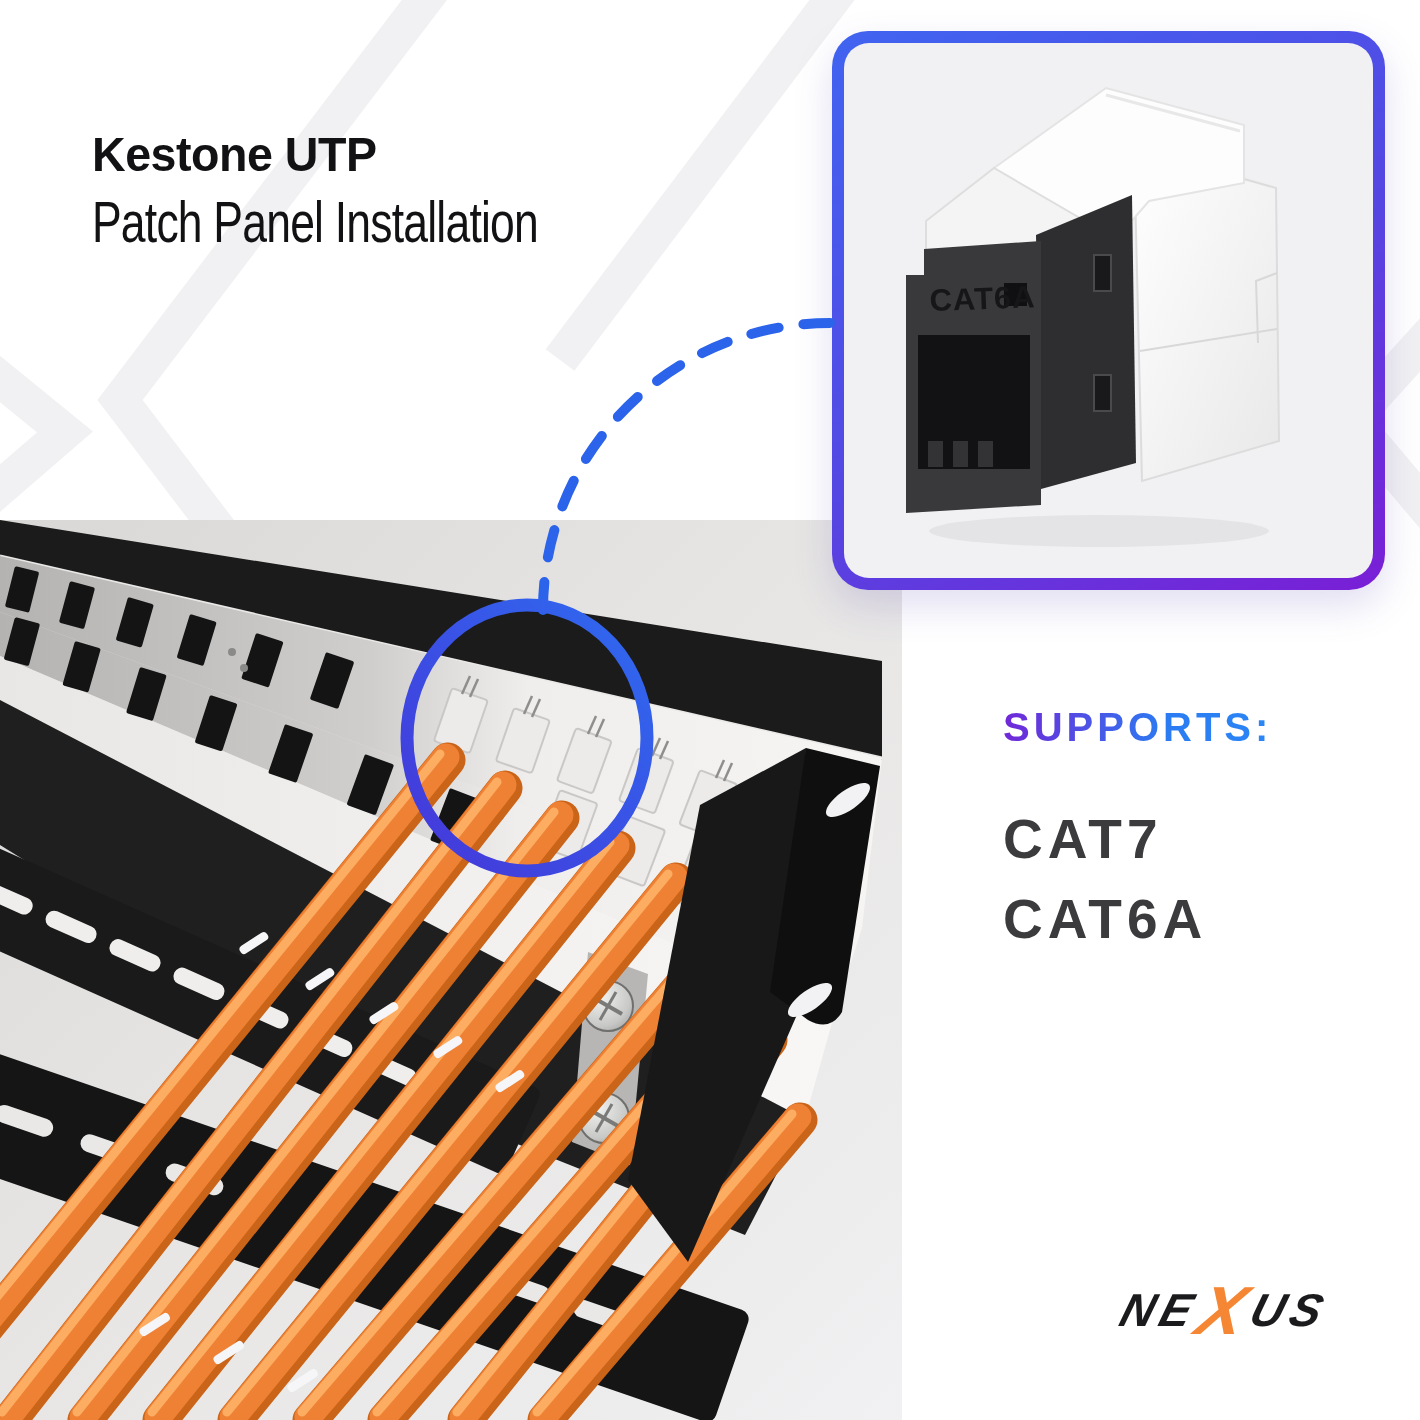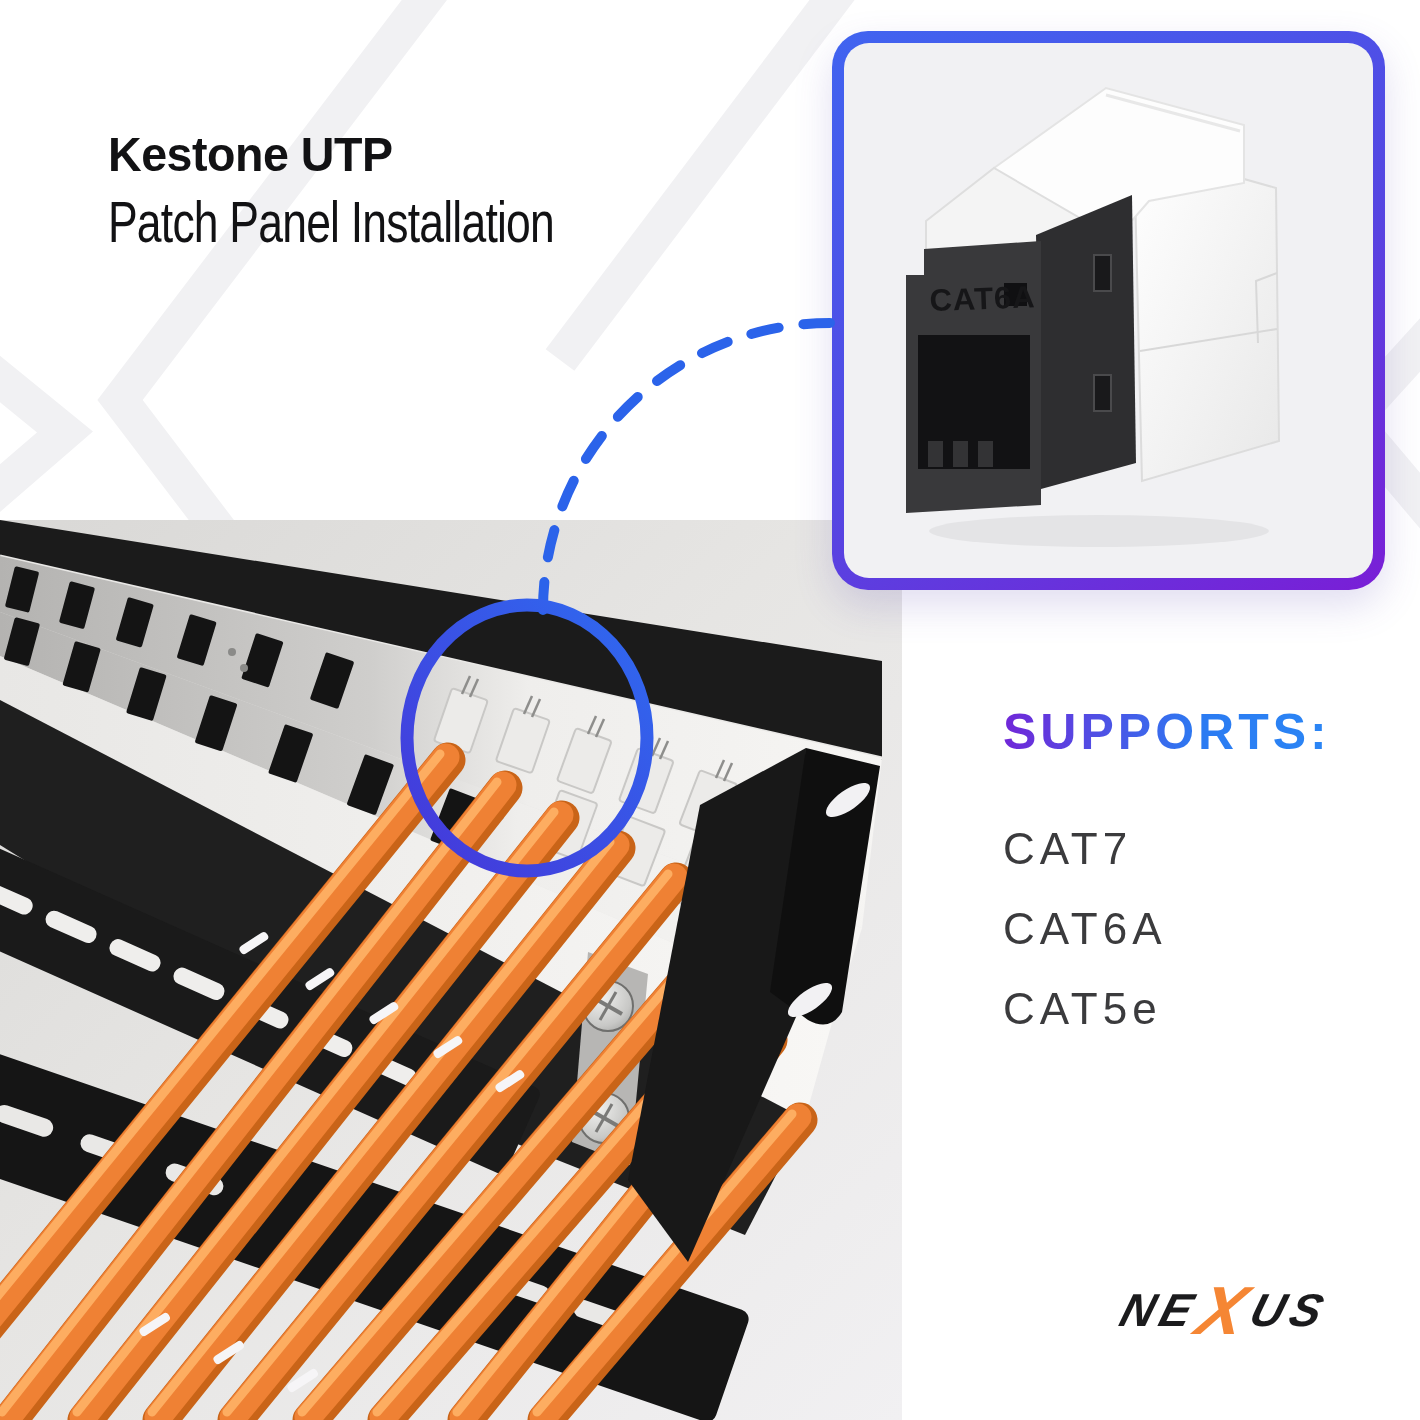--- a/index.html
+++ b/index.html
@@ -5,21 +5,21 @@
   html,body{margin:0;padding:0;}
   body{
     width:1420px;height:1420px;position:relative;overflow:hidden;
     background:#ffffff;
     font-family:"Liberation Sans", sans-serif;
   }
   .layer{position:absolute;}
   
   #watermark{left:0;top:0;z-index:1;pointer-events:none;}
   
-  .title-block{left:108px;top:128px;z-index:3;color:var(--text_dark);}
+  .title-block{left:92px;top:128px;z-index:3;color:var(--text_dark);}
   .title-line1{
     font-size:49px;font-weight:700;letter-spacing:-.5px;line-height:1.1;
     transform:scaleX(.95);transform-origin:left top;white-space:nowrap;
   }
   .title-line2{
     font-size:57px;font-weight:400;letter-spacing:-1px;line-height:1.15;margin-top:8px;
     transform:scaleX(.78);transform-origin:left top;white-space:nowrap;
   }
   
   #photo{left:0;top:520px;z-index:2;}
@@ -32,27 +32,27 @@
   }
   .callout-inner{
     position:absolute;left:12px;top:12px;right:12px;bottom:12px;
     background:#f1f1f3;border-radius:25px;overflow:hidden;
   }
   
   #annotation{left:0;top:0;z-index:5;pointer-events:none;}
   
   .supports-block{left:1003px;top:707px;z-index:3;}
   .supports-heading{
-    font-size:50px;font-weight:700;letter-spacing:4px;line-height:1;white-space:nowrap;
+    font-size:40px;font-weight:700;letter-spacing:4px;line-height:1;white-space:nowrap;
     background:linear-gradient(90deg,var(--supports_from) 0%,var(--supports_to) 60%,#2b86f5 100%);
     -webkit-background-clip:text;background-clip:text;color:transparent;
   }
   .supports-list{margin-top:52px;}
   .supports-item{
-    font-size:44px;font-weight:400;letter-spacing:5px;line-height:80px;
+    font-size:55px;font-weight:700;letter-spacing:5px;line-height:80px;
     color:var(--cat_text);white-space:nowrap;
   }
   
   #brand{left:1106px;top:1268px;z-index:3;}
 </style>
 </head>
 <body>
 
 <svg id="watermark" class="layer" width="1420" height="1420" viewBox="0 0 1420 1420">
   <g fill="none" stroke="#f1f1f3" stroke-width="36">
@@ -292,21 +292,20 @@
   </defs>
   <path d="M543,610 A287 287 0 0 1 830,323" fill="none" stroke="#2b63ea" stroke-width="10" stroke-dasharray="28 25" stroke-linecap="round"></path>
   <ellipse cx="527" cy="738" rx="120" ry="133" fill="none" stroke="url(#circg)" stroke-width="13"></ellipse>
 </svg>
 
 <div class="layer supports-block">
   <div class="supports-heading">SUPPORTS:</div>
   <div class="supports-list">
     <div class="supports-item">CAT7</div>
     <div class="supports-item">CAT6A</div>
-    <div class="supports-item">CAT5e</div>
   </div>
 </div>
 
 <svg id="brand" class="layer" width="260" height="90" viewBox="0 0 260 90">
   <g transform="skewX(-16)" font-family="Liberation Sans, sans-serif" font-weight="700" font-style="italic">
     <text x="28" y="58" font-size="46" letter-spacing="6" fill="#1b1b1d">NE</text>
     <text x="106" y="66" font-size="68" fill="#f58634">X</text>
     <text x="158" y="58" font-size="46" letter-spacing="6" fill="#1b1b1d">US</text>
   </g>
 </svg>

